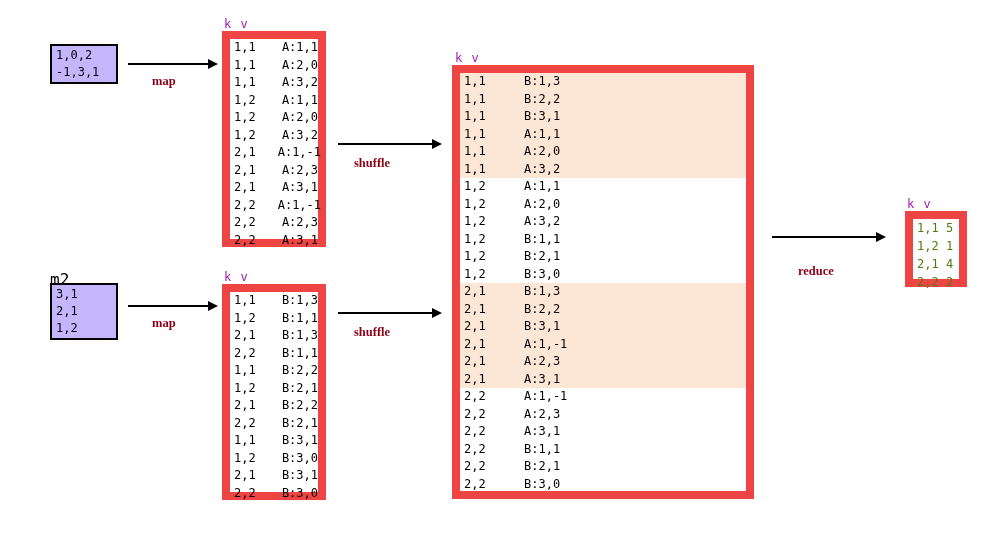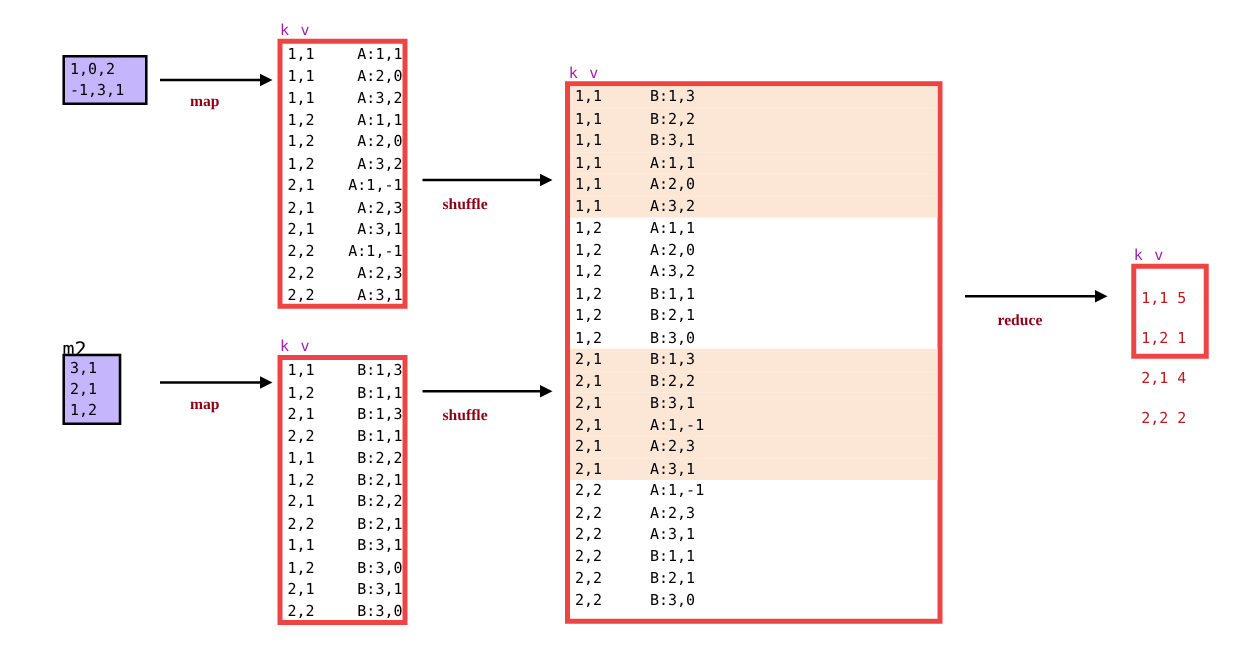--- a/index.html
+++ b/index.html
@@ -18,21 +18,21 @@
 
   
   .kv-header {
     font-size: 12px;
     color: #a21caf;
     letter-spacing: 1px;
     line-height: 12px;
     white-space: pre;
   }
   .box {
-    border: 4px solid #ef4444;
+    border: 8px solid #ef4444;
     background: #ffffff;
     box-sizing: border-box;
   }
   .row {
     display: flex;
     align-items: center;
     font-size: 12px;
     line-height: 17.5px;
     height: 17.5px;
     color: #000;
@@ -82,38 +82,37 @@
     font-weight: bold;
     color: #8b0015;
     white-space: pre;
   }
 
   
   .rrow {
     font-size: 12px;
     line-height: 18px;
     height: 18px;
-    color: #b91c1c;
+    color: #4d7c0f;
     white-space: pre;
     padding-left: 4px;
     box-sizing: border-box;
-    margin-top: 14px;
   }
 </style>
 </head>
 <body>
 
 <div class="abs" style="left:50px; top:31px;margin-top:27px;">m1</div>
 <div class="abs matrix-box" id="m1-box" style="left:50px; top:44px; width:68px; height:40px;">
     <div class="matrix-line">1,0,2</div>
     <div class="matrix-line">-1,3,1</div>
   </div>
 
 <div class="abs" style="left:50px; top:270px;">m2</div>
-<div class="abs matrix-box" id="m2-box" style="left:50px; top:283px; width:47px; height:57px;">
+<div class="abs matrix-box" id="m2-box" style="left:50px; top:283px; width:68px; height:57px;">
     <div class="matrix-line">3,1</div>
     <div class="matrix-line">2,1</div>
     <div class="matrix-line">1,2</div>
   </div>
 
 <div class="arrow-wrap" style="left:128px; top:63px; width:92px;">
   <div class="arrow-line" style="width:82px;"></div>
   <div class="arrow-head" style="left:80px;"></div>
   <div class="arrow-label" style="left:24px; top:11px;">map</div>
 </div>
@@ -192,21 +191,21 @@
     <div class="row"><span class="k">2,2</span><span class="v">A:2,3</span></div>
     <div class="row"><span class="k">2,2</span><span class="v">A:3,1</span></div>
     <div class="row"><span class="k">2,2</span><span class="v">B:1,1</span></div>
     <div class="row"><span class="k">2,2</span><span class="v">B:2,1</span></div>
     <div class="row"><span class="k">2,2</span><span class="v">B:3,0</span></div>
   </div>
 
 <div class="arrow-wrap" style="left:772px; top:236px; width:118px;">
   <div class="arrow-line" style="width:106px;"></div>
   <div class="arrow-head" style="left:104px;"></div>
-  <div class="arrow-label" style="left:26px; top:13px;">reduce</div>
+  <div class="arrow-label" style="left:26px; top:28px;">reduce</div>
 </div>
 
 <div class="abs kv-header" style="left:907px; top:198px;">k v</div>
 <div class="abs box" id="reduce-box" style="left:905px; top:211px; width:62px; height:76px;">
     <div class="rrow">1,1 5</div>
     <div class="rrow">1,2 1</div>
     <div class="rrow">2,1 4</div>
     <div class="rrow">2,2 2</div>
   </div>
 

